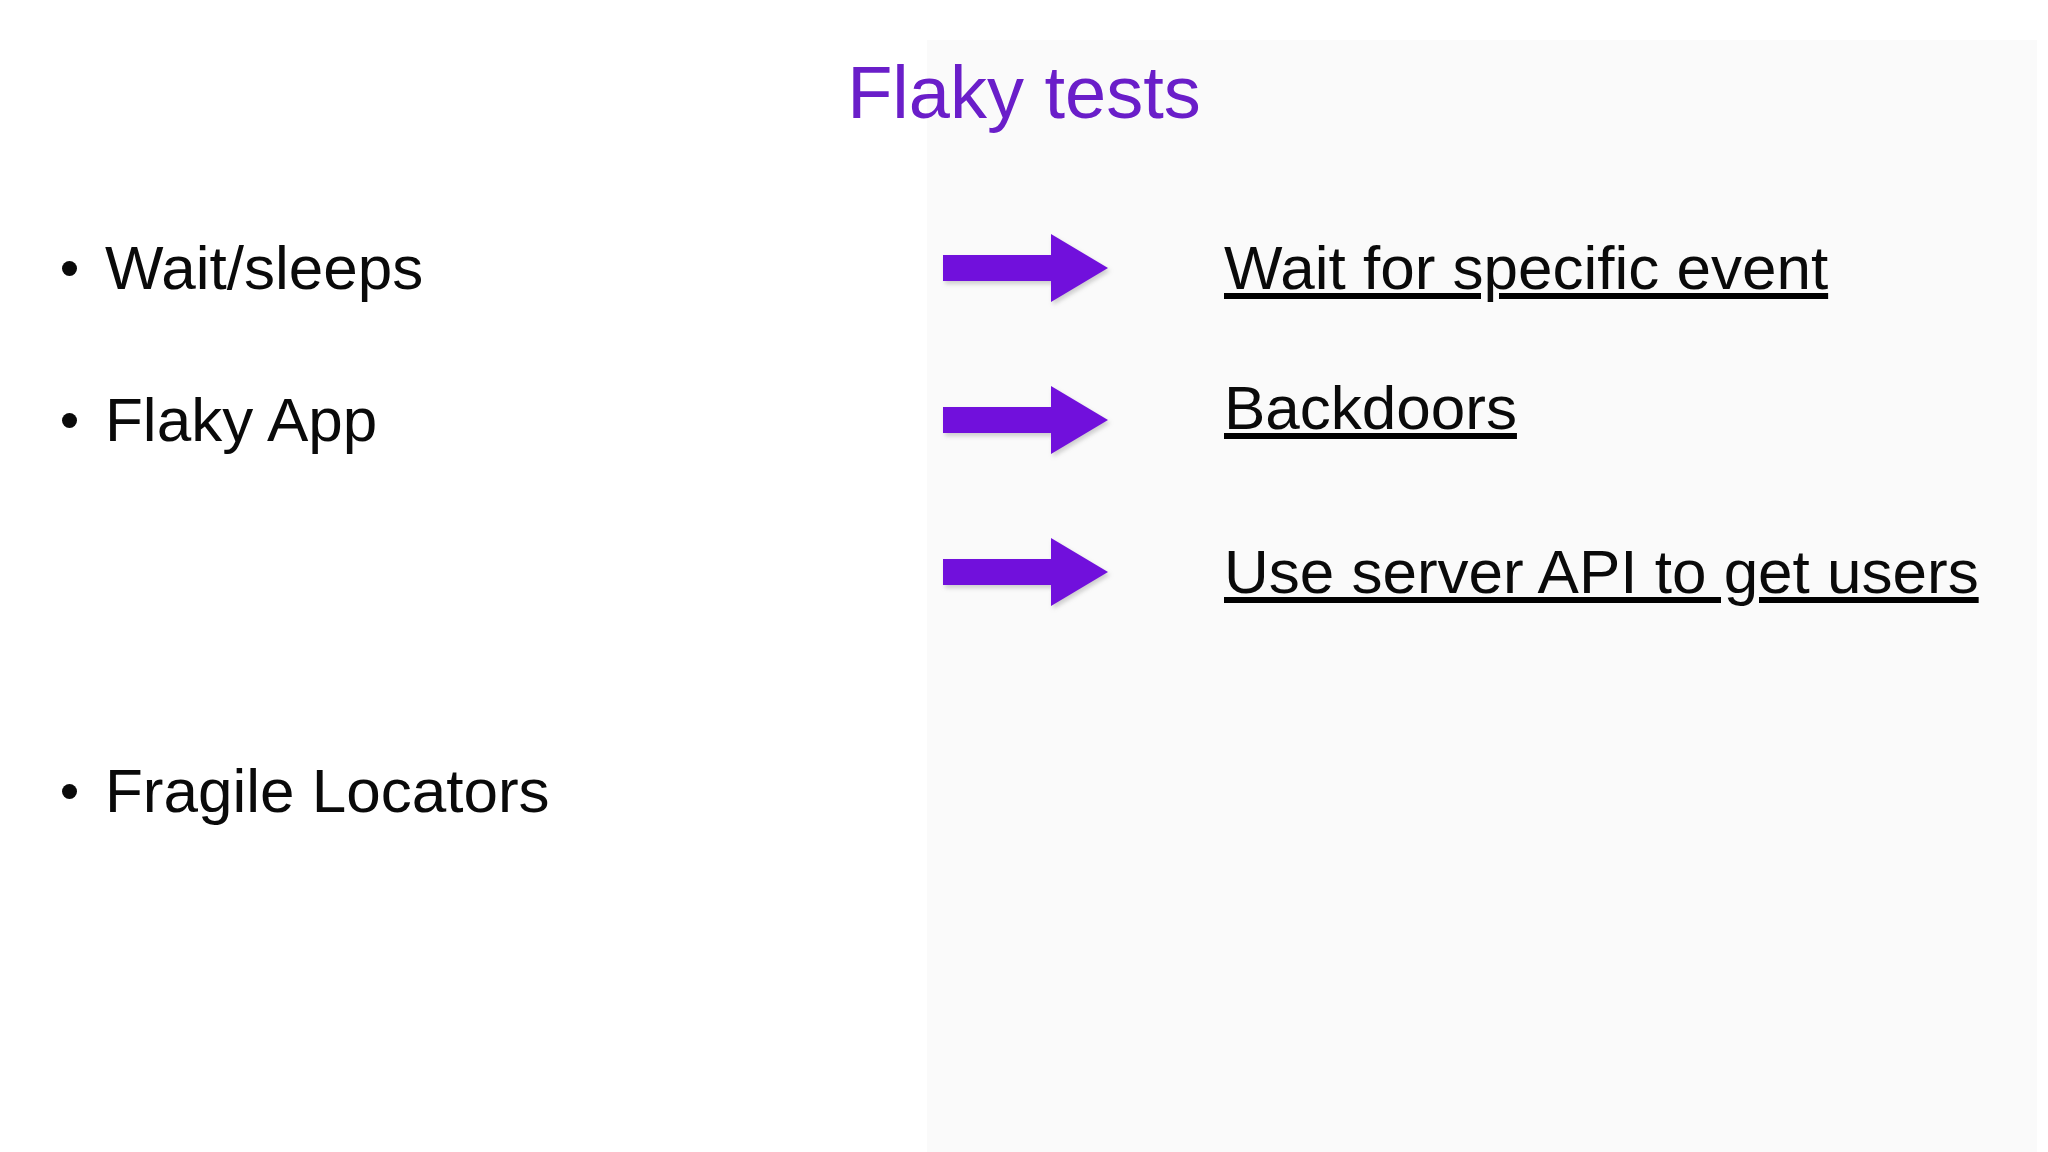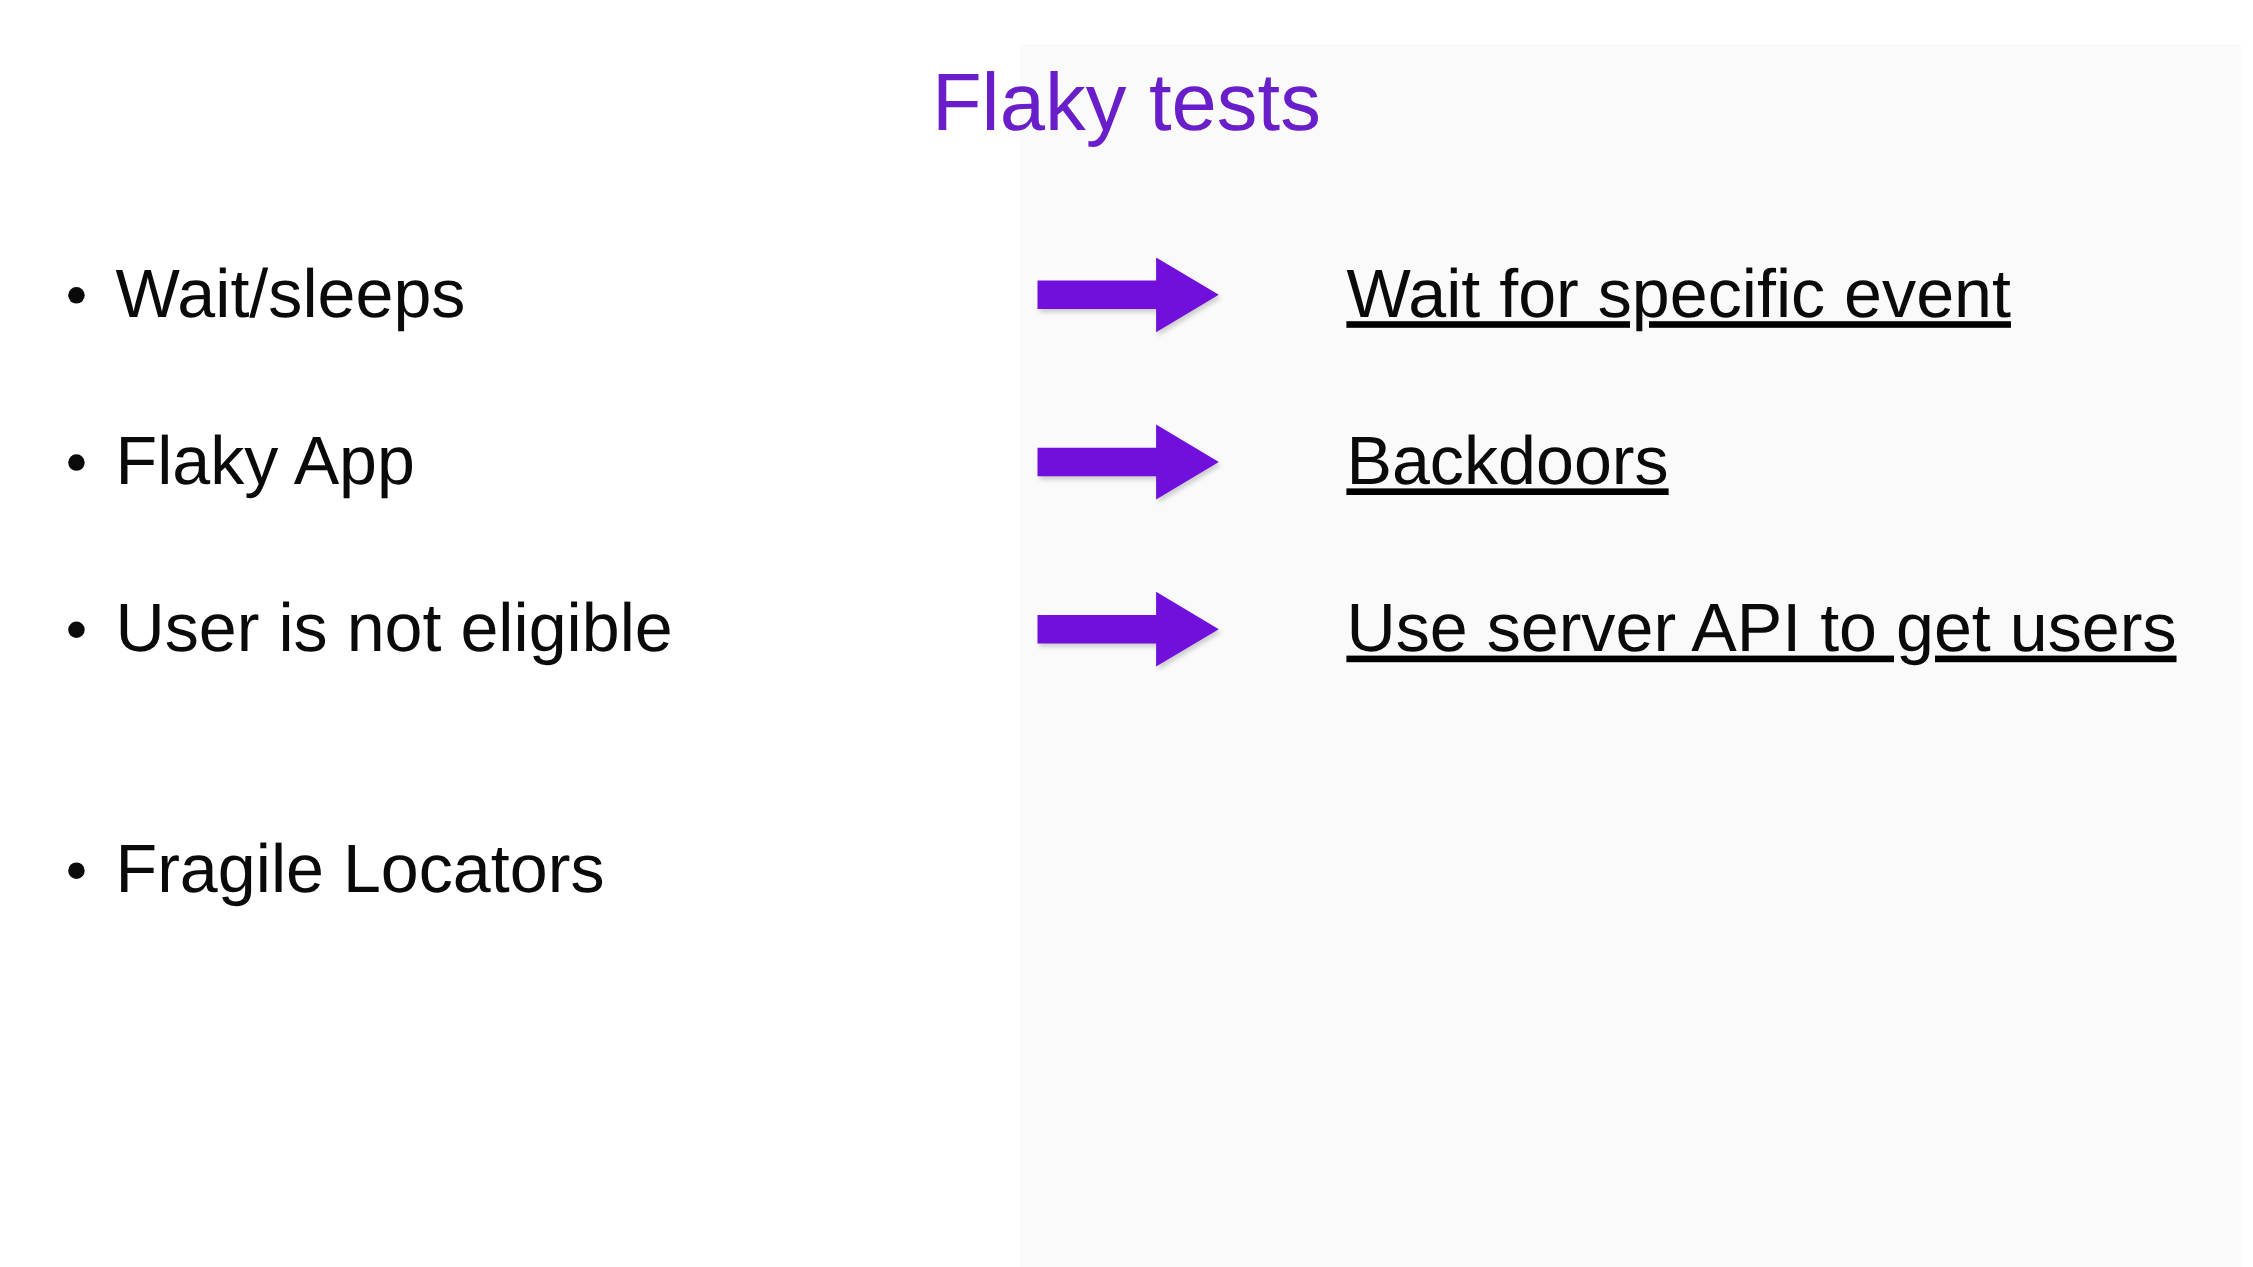--- a/index.html
+++ b/index.html
@@ -48,21 +48,21 @@
   }
   .arrow.a1{top:233px;}
   .arrow.a2{top:385px;}
   .arrow.a3{top:537px;}
   .arrow svg{display:block;width:100%;height:100%;}
   .solution-row{
     position:absolute;left:1224px;height:80px;
     display:flex;align-items:center;text-decoration:underline;
   }
   .solution-row.s1{top:228px;}
-  .solution-row.s2{top:380px;}
+  .solution-row.s2{top:368px;}
   .solution-row.s3{top:532px;}
   .solution-label{
     font-size:62px;line-height:1;color:var(--text);
     white-space:nowrap;
   }
 </style>
 </head>
 <body>
 
 <div class="slide">
@@ -70,24 +70,20 @@
 
   <div class="slide-title">Flaky tests</div>
 
   <div class="bullet-row r2">
     <span class="bullet-dot"></span>
     <span class="bullet-label">Flaky App</span>
   </div>
   <div class="bullet-row r1">
     <span class="bullet-dot"></span>
     <span class="bullet-label">Wait/sleeps</span>
-  </div>
-  <div class="bullet-row r3">
-    <span class="bullet-dot"></span>
-    <span class="bullet-label">User is not eligible</span>
   </div>
   <div class="bullet-row r4">
     <span class="bullet-dot"></span>
     <span class="bullet-label">Fragile Locators</span>
   </div>
 
   <div class="arrow a1">
     <svg viewBox="0 0 165 70" preserveAspectRatio="none" aria-hidden="true">
       <polygon points="0,22 108,22 108,1 165,35 108,69 108,48 0,48" fill="currentColor"></polygon>
     </svg>

